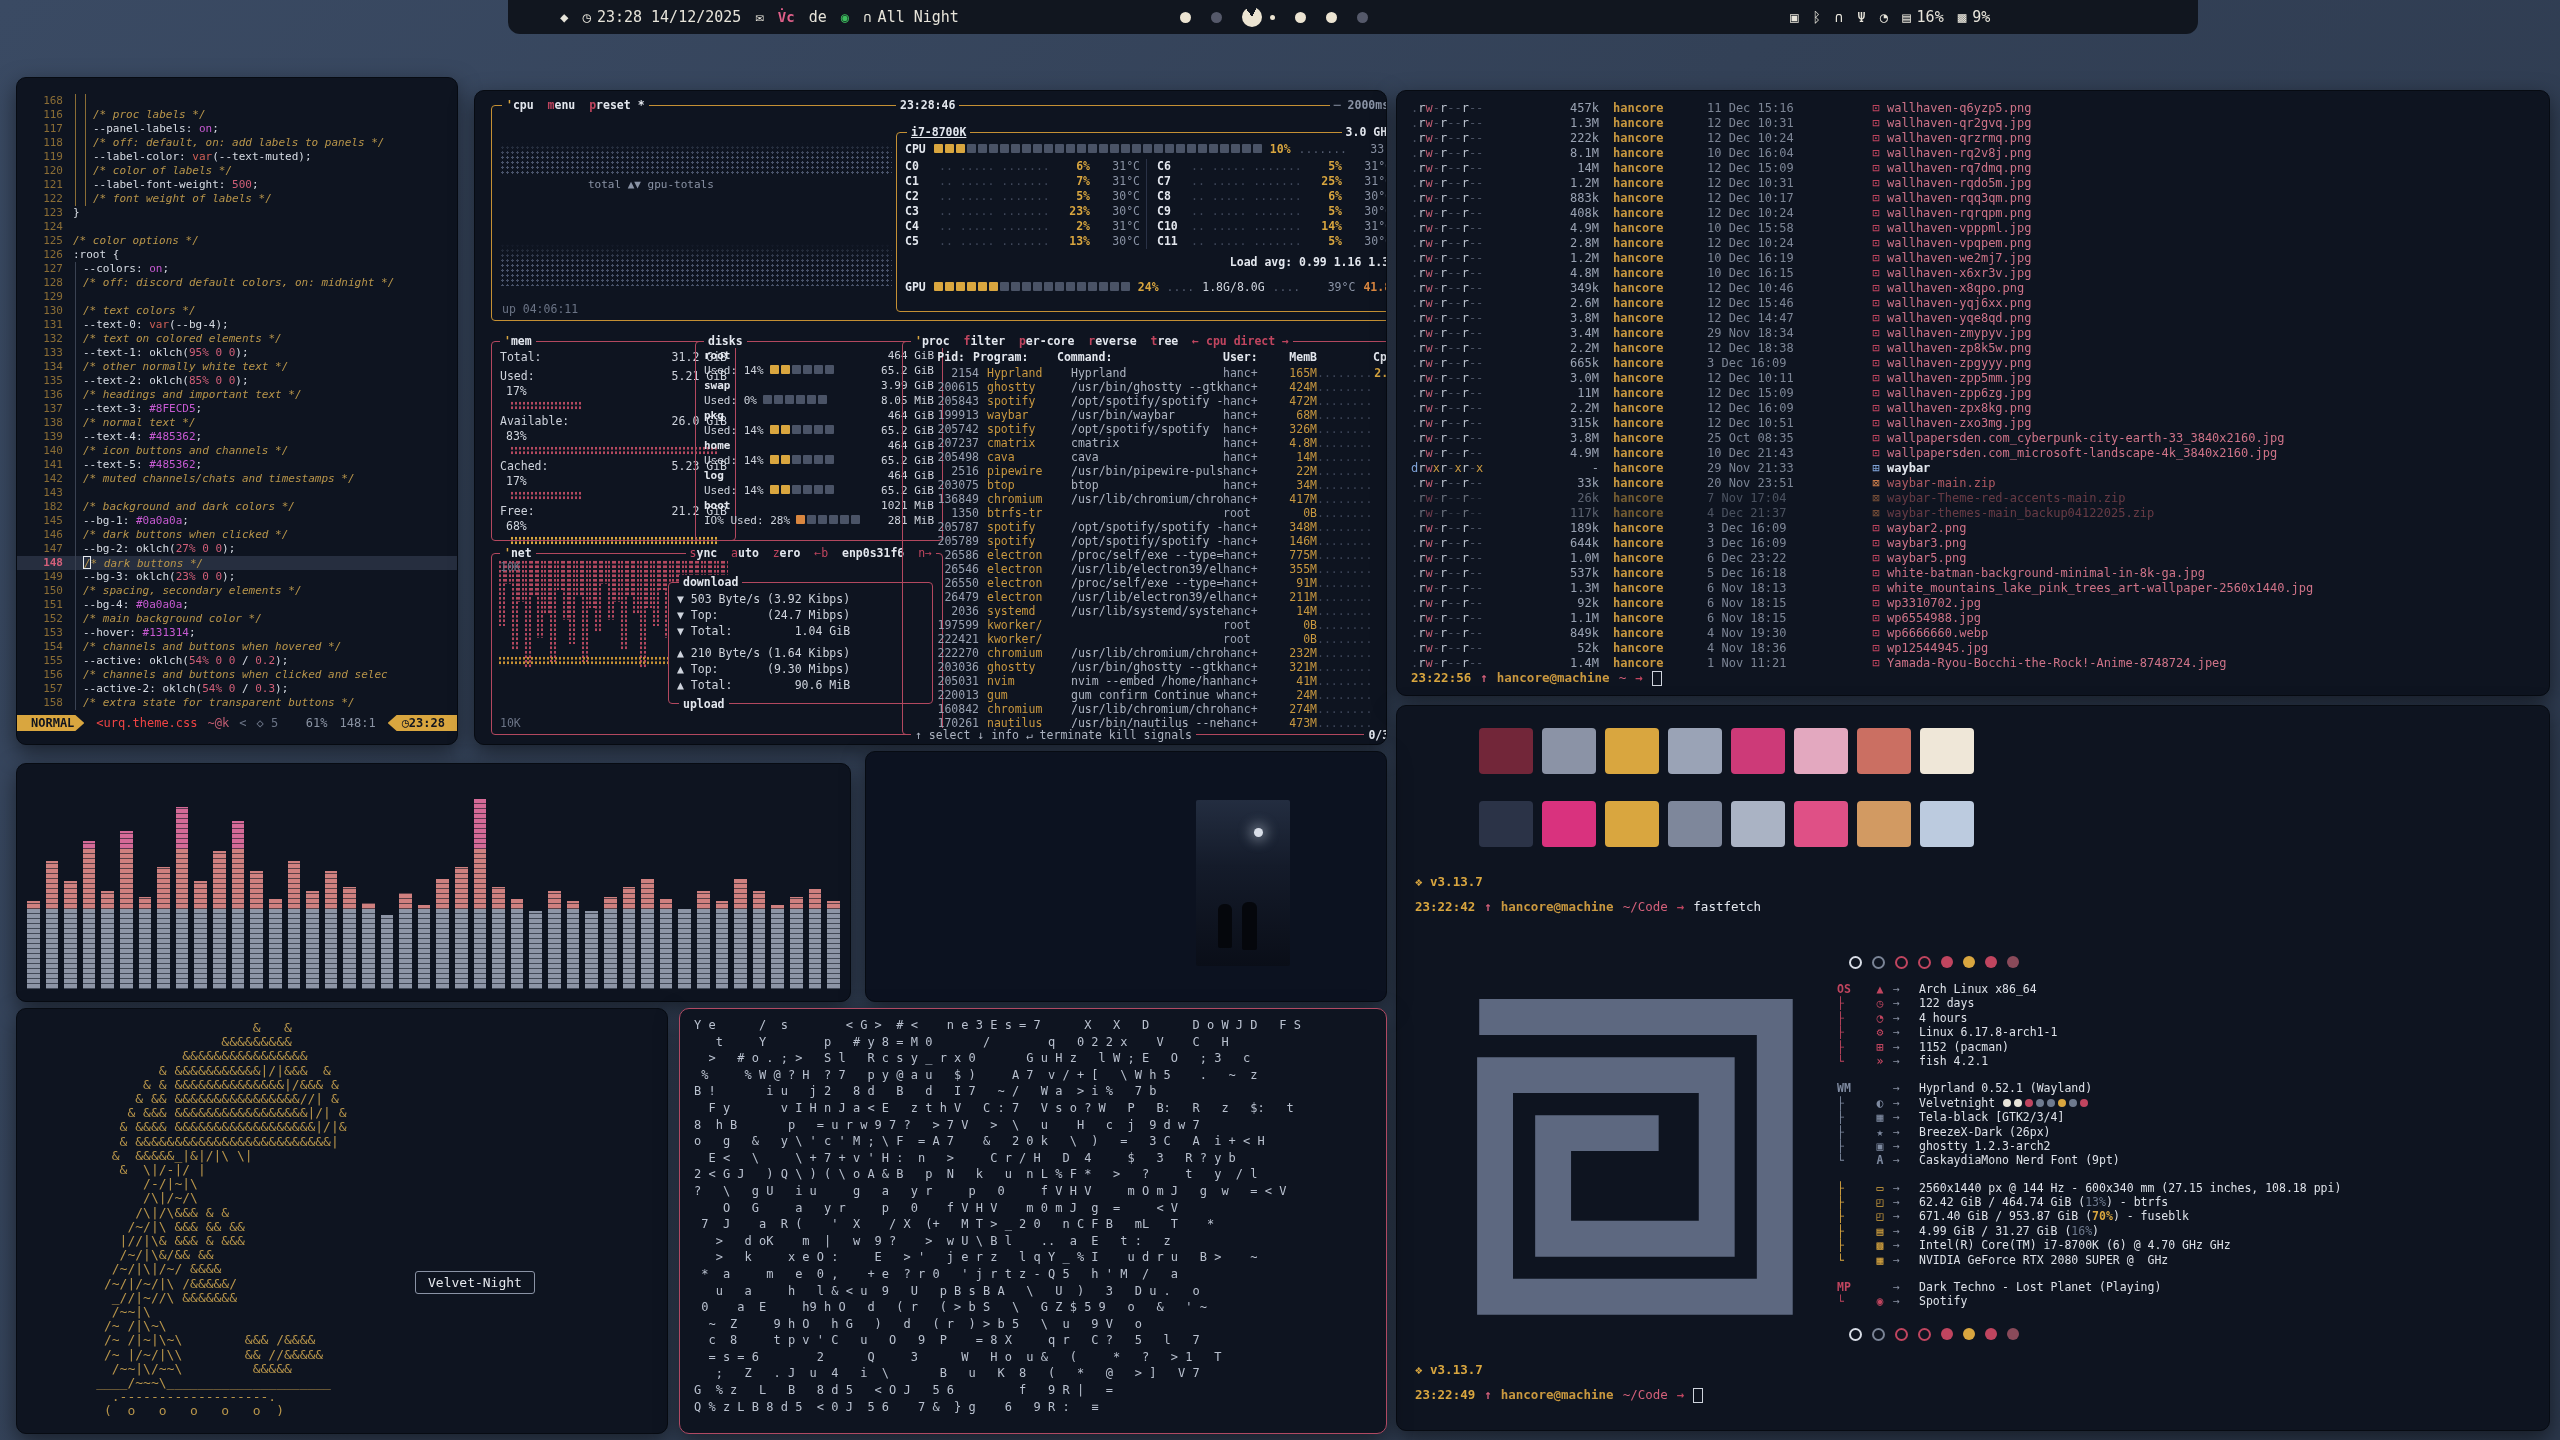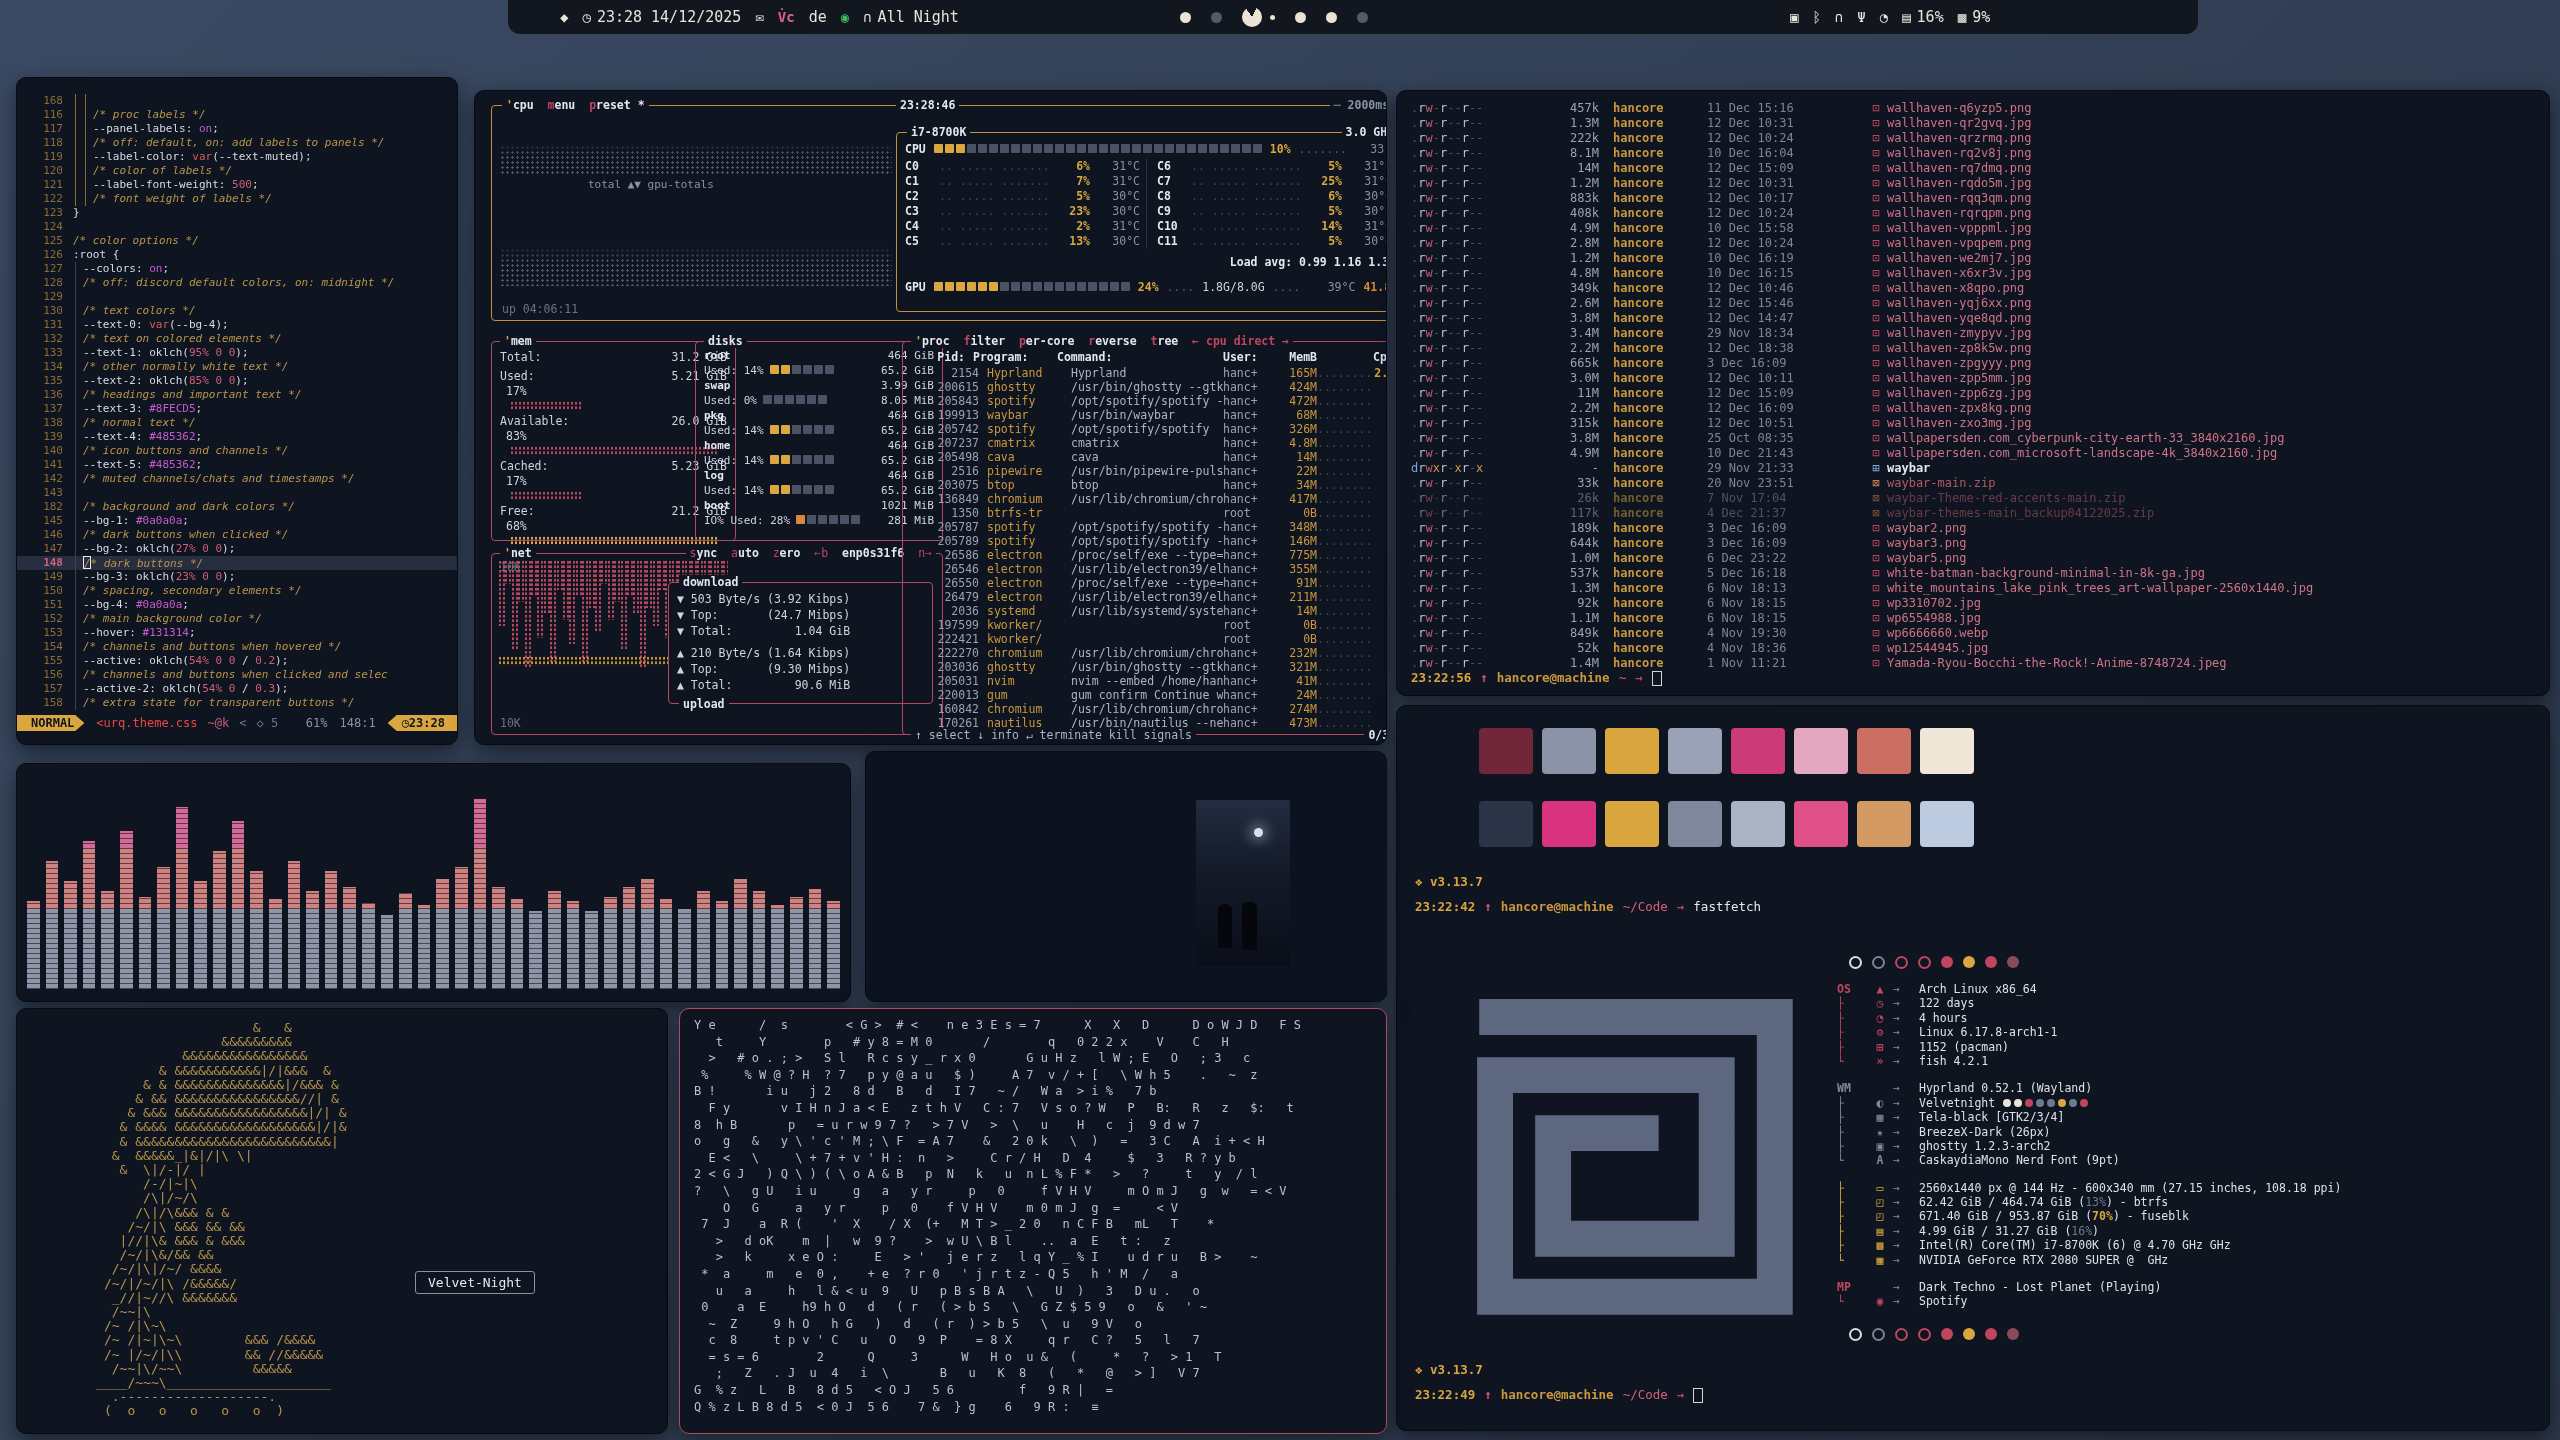--- a/index.html
+++ b/index.html
@@ -282,21 +282,21 @@
         <span class="tick">'</span><span class="btab">cpu</span>&nbsp;&nbsp;<span class="acc">m</span><span class="btab">enu</span>&nbsp;&nbsp;<span class="acc">p</span><span class="btab">reset *</span>
       </div>
       <div class="bx-title" style="left:404px;">23:28:46</div>
       <div class="bx-title gr" style="right:8px;font-weight:bold;">─ 2000ms +</div>
       <div id="cpu-graph-top" class="dotted-fill" style="position:absolute;left:8px;top:14px;width:392px;height:56px;-webkit-mask-image:linear-gradient(to top,#000 38%,transparent 60%);mask-image:linear-gradient(to top,#000 38%,transparent 60%);"></div>
       <div style="position:absolute;left:96px;top:72px;color:#8a93a5;font-size:11px;">total ▲▼ gpu-totals</div>
       <div id="cpu-graph-bot" class="dotted-fill" style="position:absolute;left:8px;top:92px;width:392px;height:88px;-webkit-mask-image:linear-gradient(to top,#000 26%,transparent 48%);mask-image:linear-gradient(to top,#000 26%,transparent 48%);"></div>
       <div style="position:absolute;left:10px;bottom:4px;color:#6b7486;">up 04:06:11</div>
 
       <div class="bx bx-y" style="left:404px;top:26px;width:462px;height:178px;">
-        <div class="bx-title" style="left:10px;">i7-8700K</div>
+        <div class="bx-title" style="left:10px;text-decoration:underline;">i7-8700K</div>
         <div class="bx-title" style="right:8px;">3.0 GHz</div>
         <div id="cpu-summary" style="position:absolute;left:8px;top:8px;right:8px;">
             <div style="display:flex;align-items:center;gap:8px;height:15px;">
               <span class="wh">CPU</span>
               <span class="meter">
                 <i class="on"></i>
                 <i class="on"></i>
                 <i class="on"></i>
                 <i class=""></i>
                 <i class=""></i>

